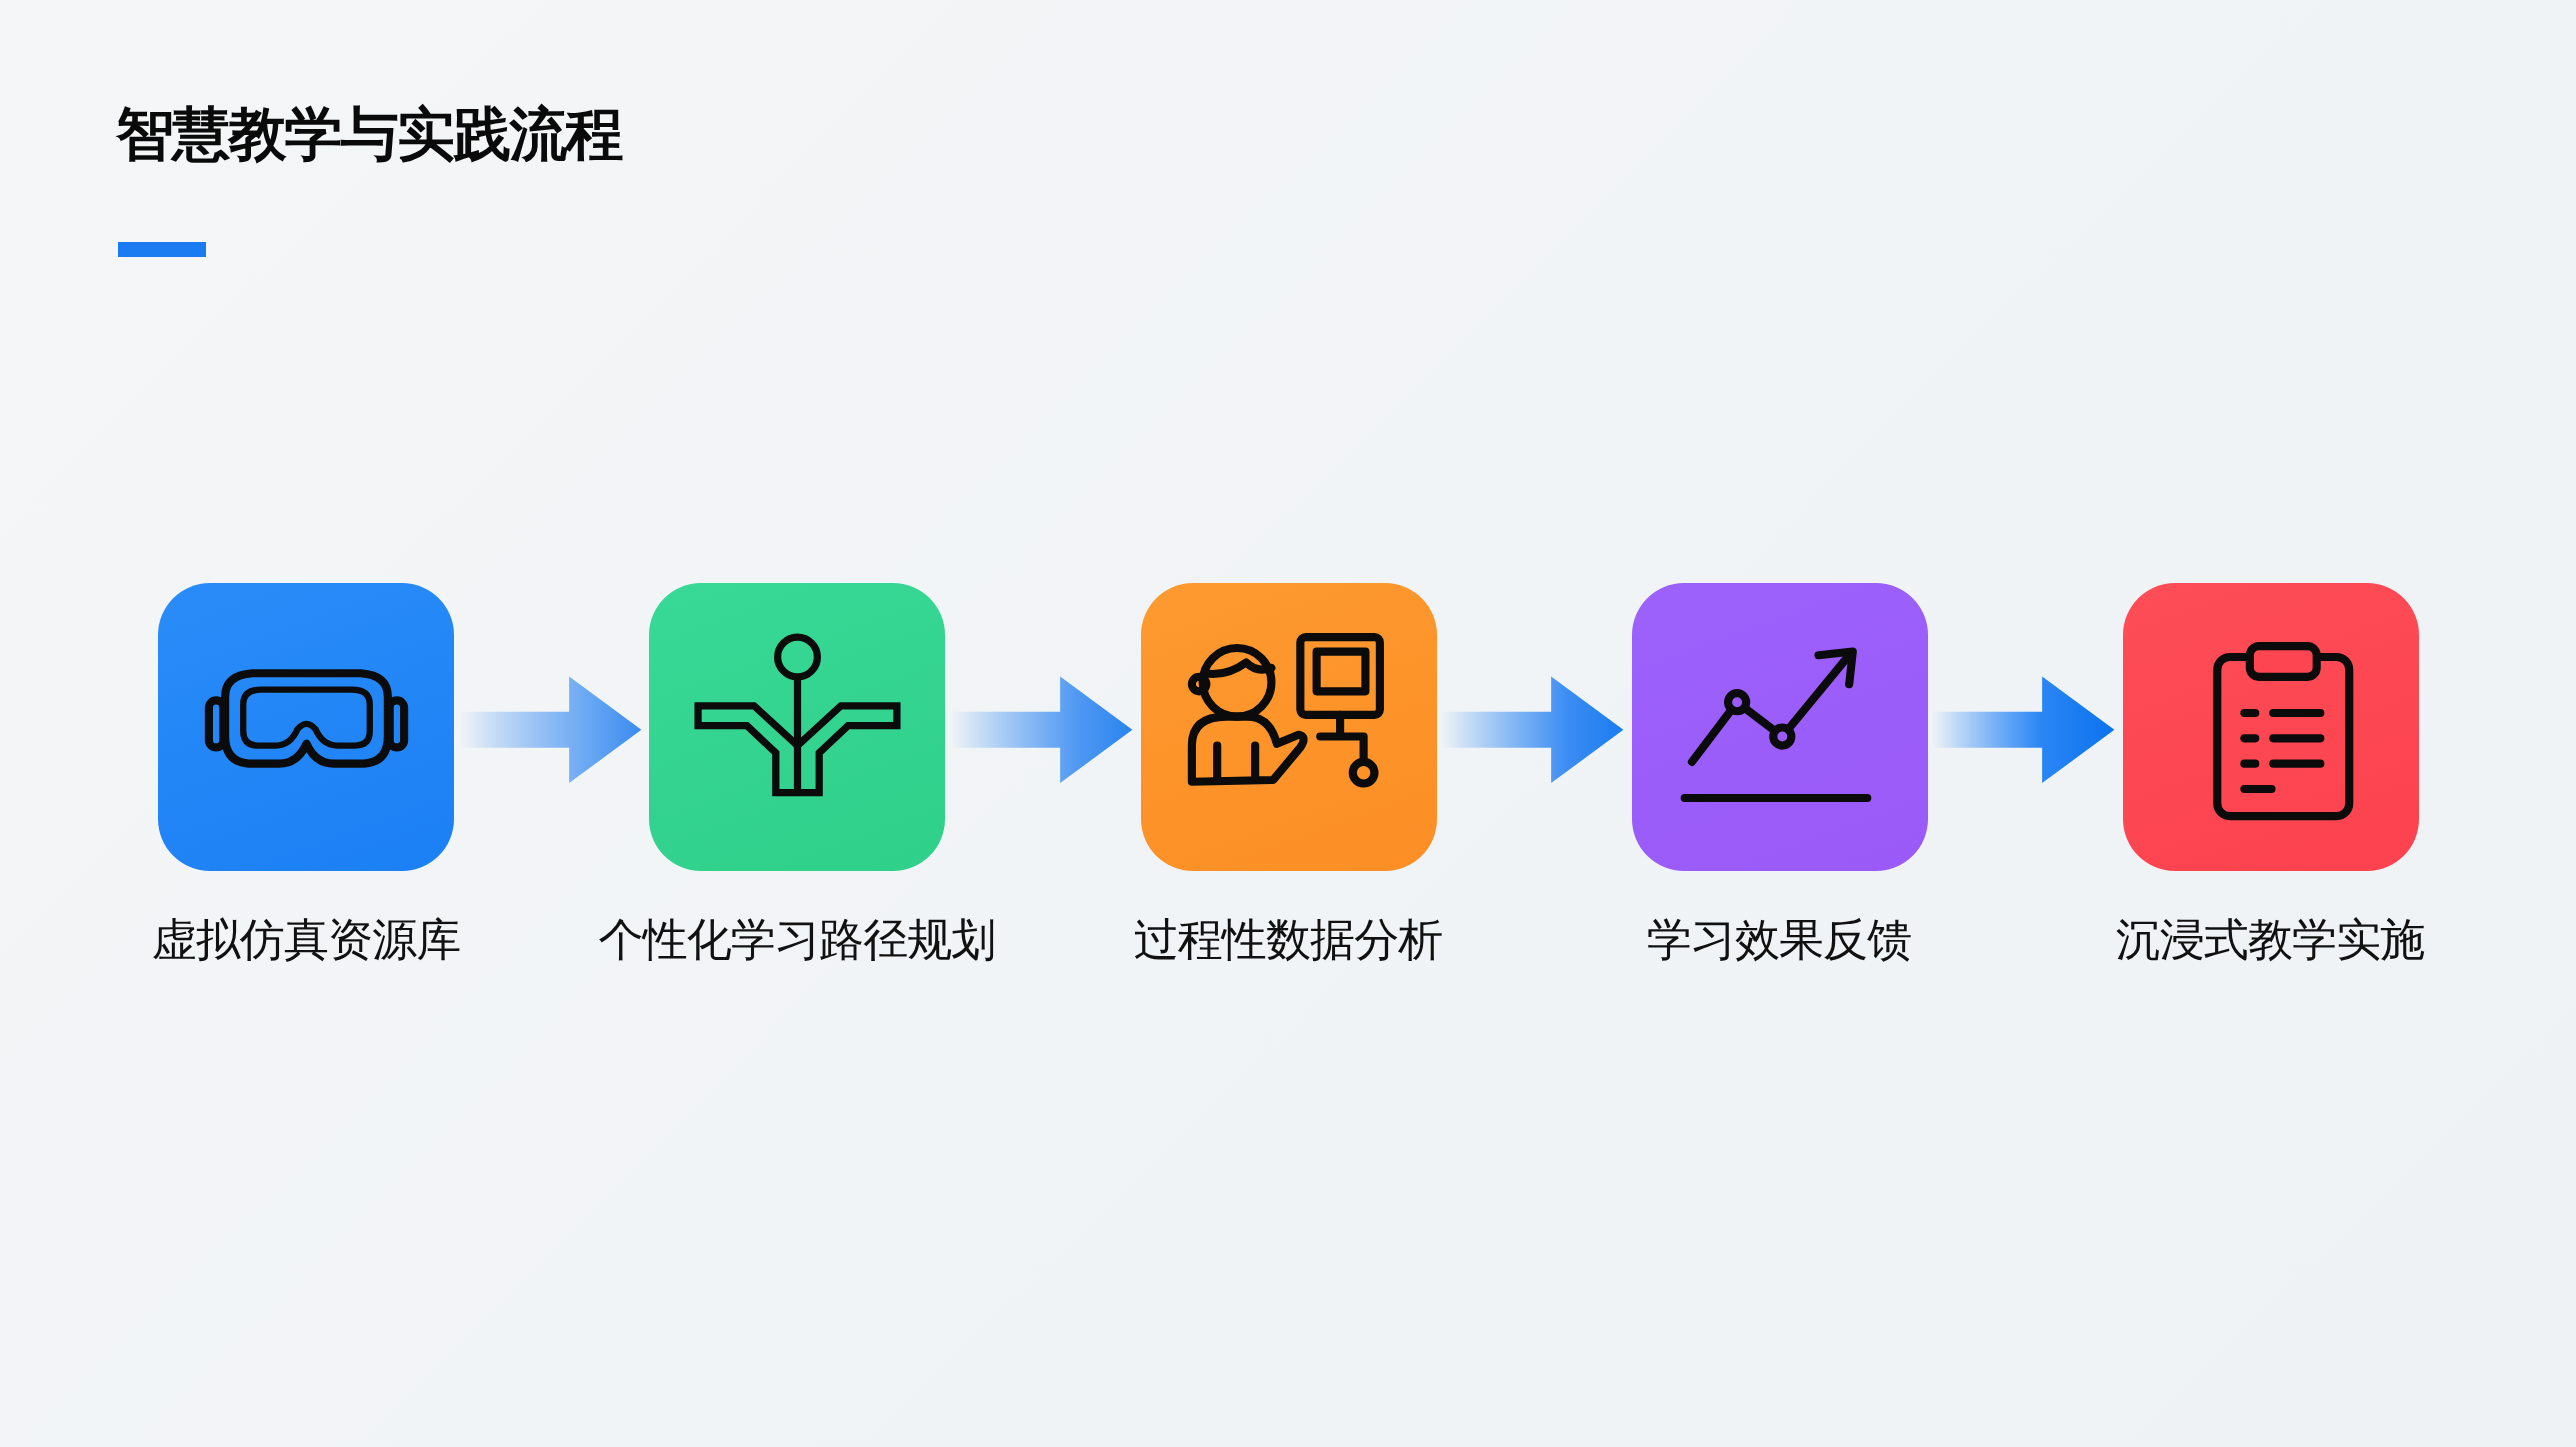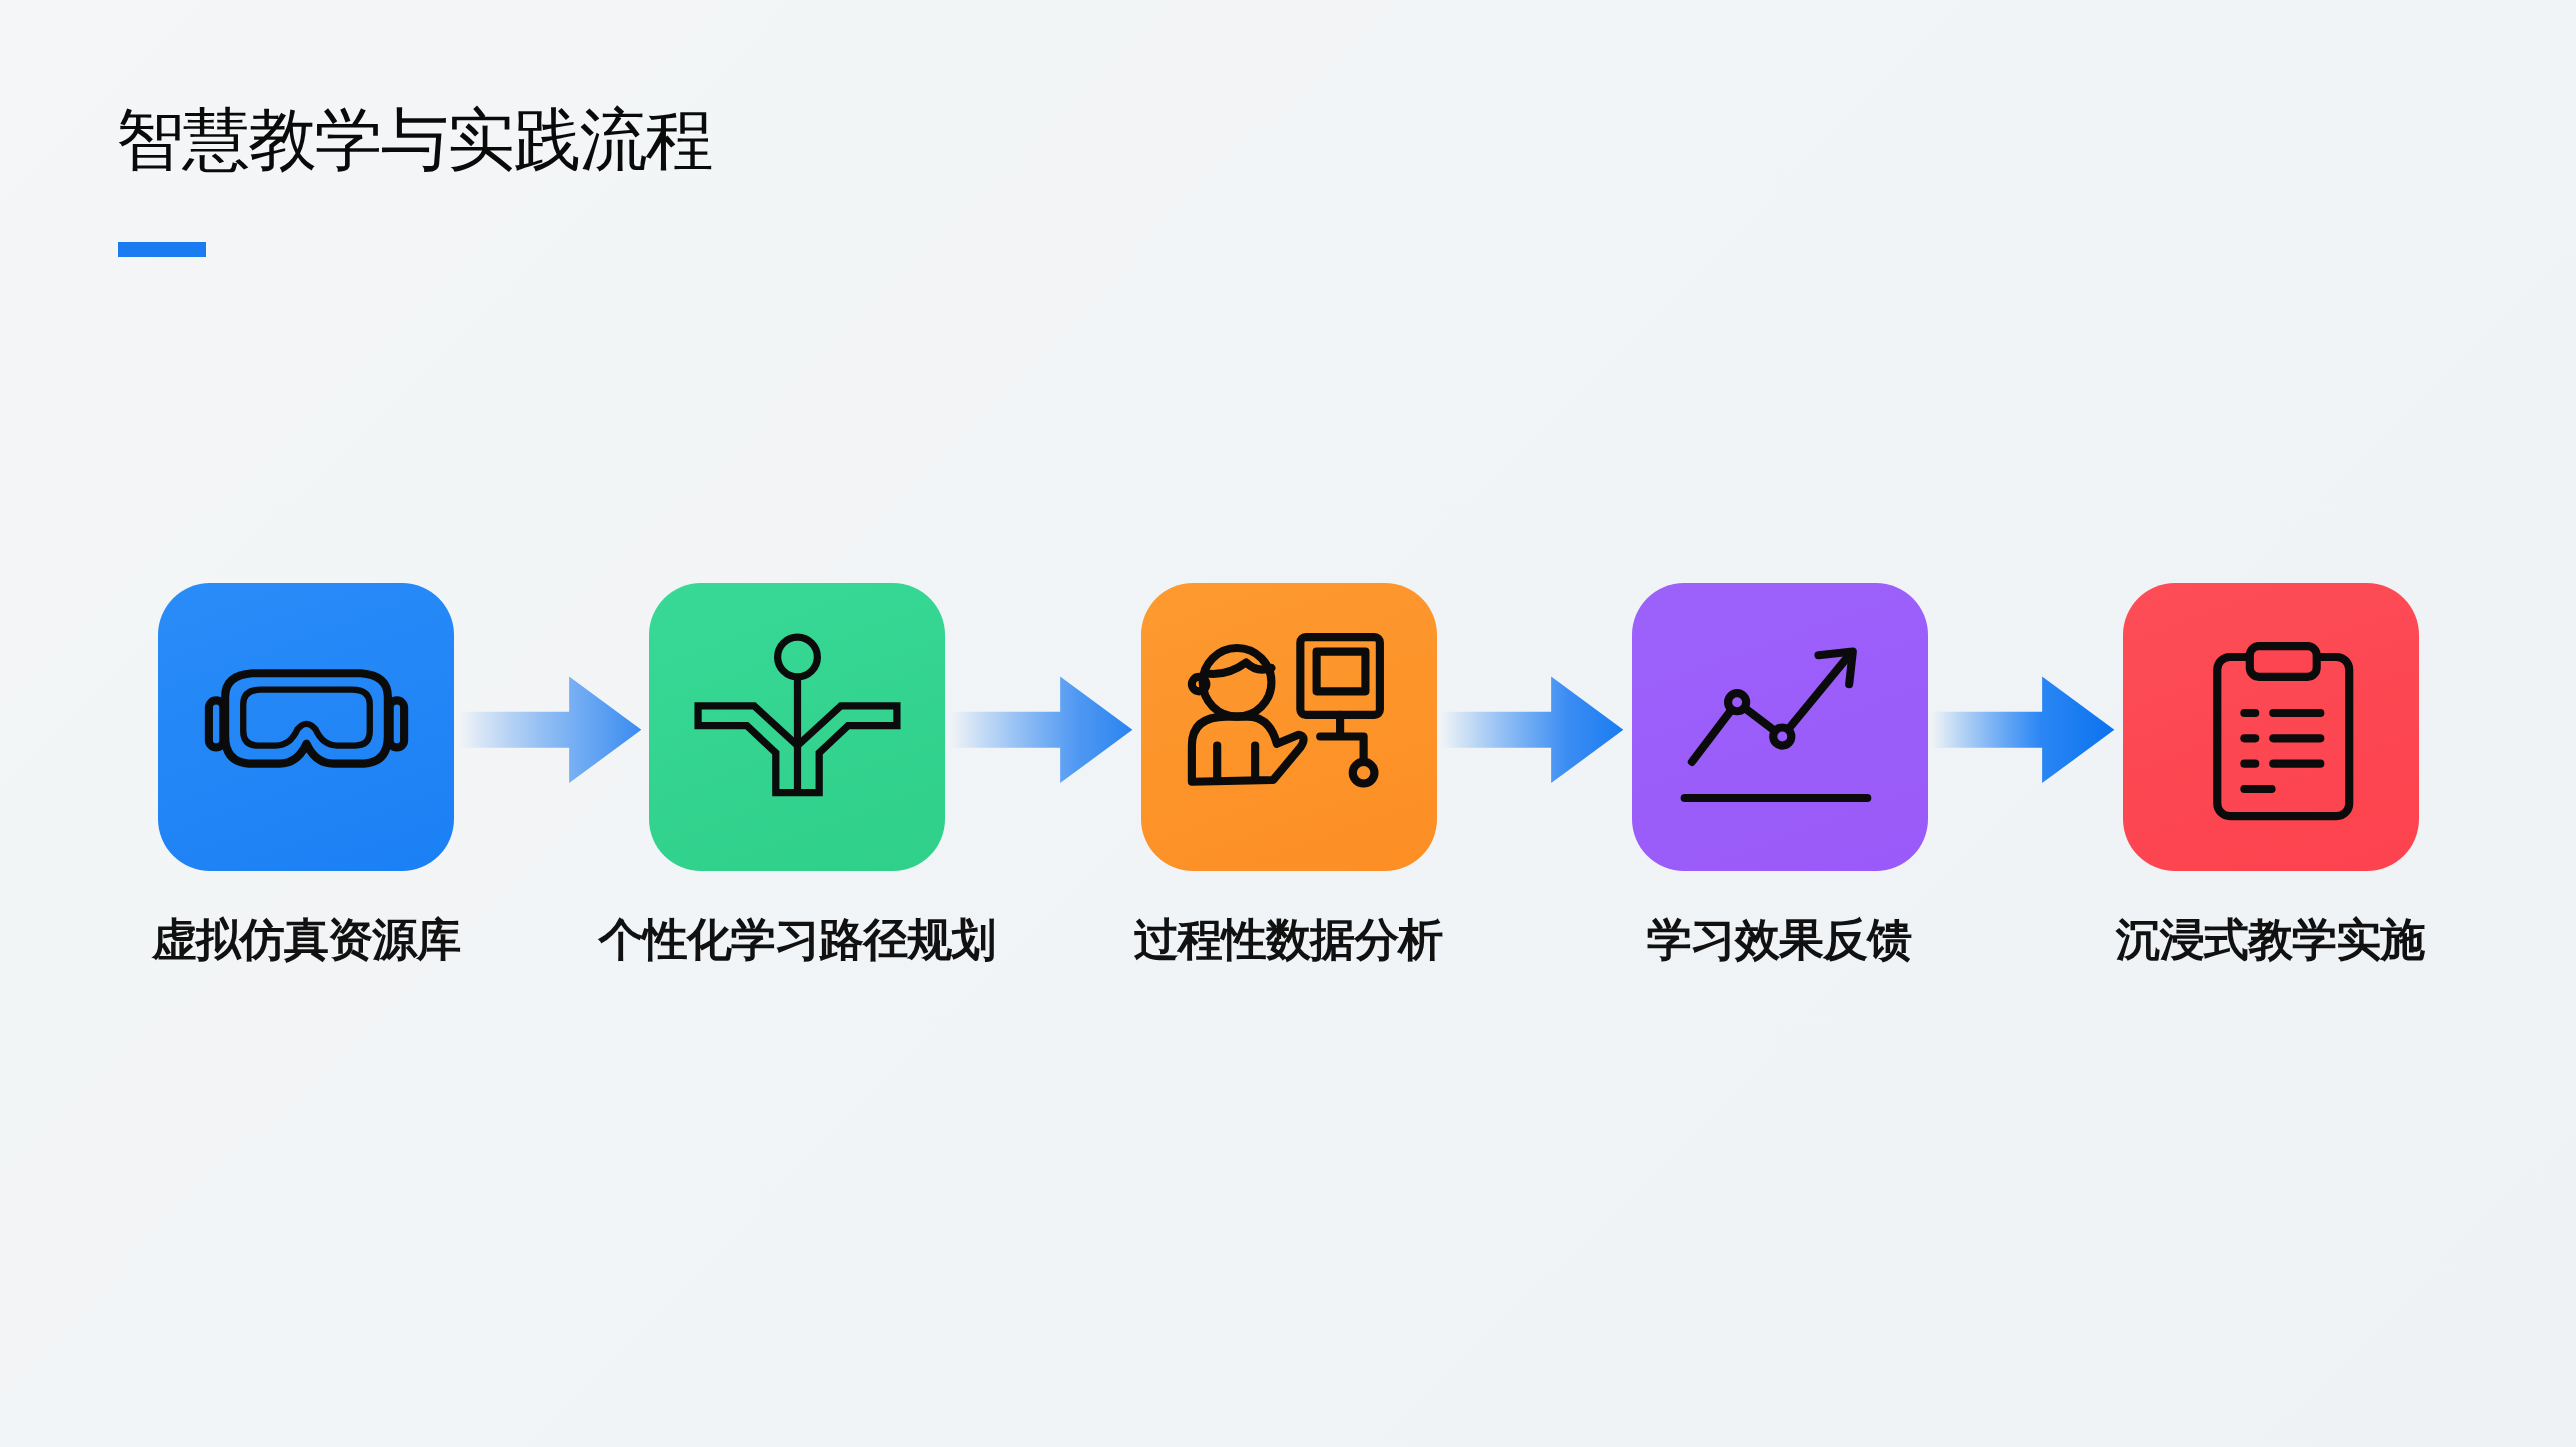--- a/index.html
+++ b/index.html
@@ -3,36 +3,36 @@
 <meta charset="utf-8">
 <style>
   html, body { margin:0; padding:0; }
   body {
     width:2576px; height:1447px; overflow:hidden; position:relative;
     background: linear-gradient(135deg, #f4f6f7 0%, #f1f4f6 50%, #eff2f4 100%);
     font-family: "DejaVu Sans", "Liberation Sans", sans-serif;
   }
   .title {
     position:absolute; left:116px; top:101px;
-    font-size:68px; font-weight:normal; color:#0a0a0a; letter-spacing:-1.8px;
+    font-size:58px; font-weight:bold; color:#0a0a0a; letter-spacing:-1.8px;
     line-height:1.15; white-space:nowrap;
   }
   .title-underline {
     position:absolute; left:118px; top:242px; width:88px; height:15.4px;
     background:#1a7cf0;
   }
   .step {
     position:absolute; top:583px; width:296px; height:288px;
     border-radius:52px;
     display:flex; align-items:center; justify-content:center;
   }
   .step svg { width:235px; height:235px; }
   .label {
     position:absolute; top:910px; width:452px; text-align:center;
-    font-size:45px; font-weight:bold; color:#111; letter-spacing:-0.9px; white-space:nowrap;
+    font-size:45px; font-weight:normal; color:#111; letter-spacing:-0.9px; white-space:nowrap;
   }
   .arrow { position:absolute; top:669px; width:195px; height:118px; }
 </style>
 </head>
 <body>
 
 <div class="title">智慧教学与实践流程</div>
 <div class="title-underline"></div>
 
 <div class="step" style="left:158px; background:linear-gradient(160deg,#2a8cf8,#1b80f5);">

